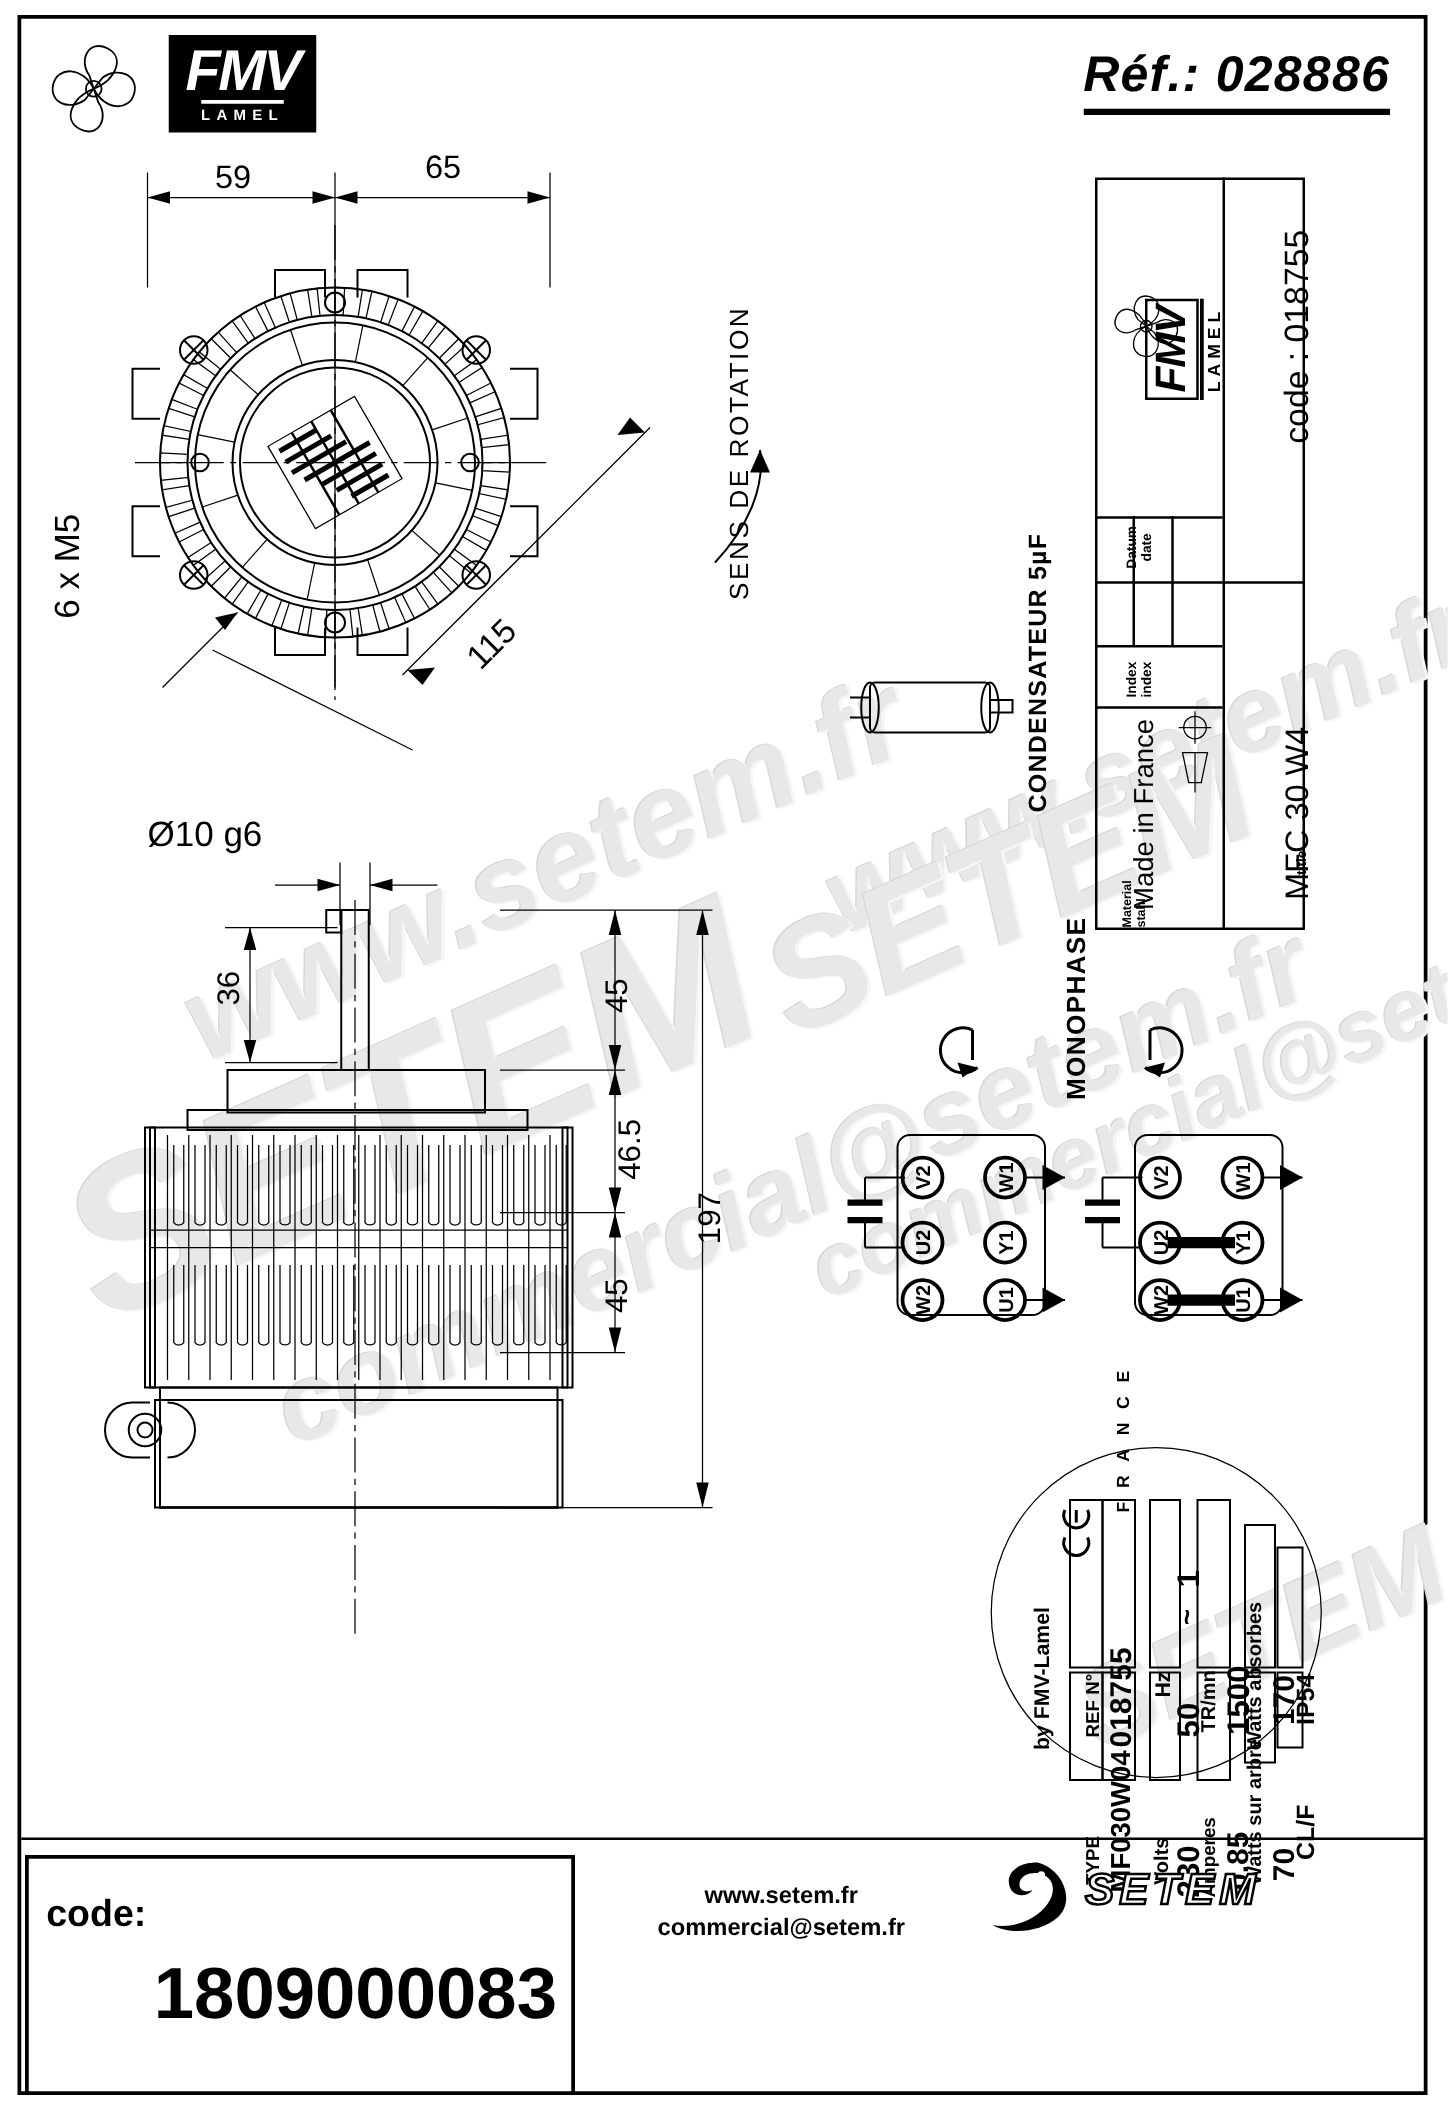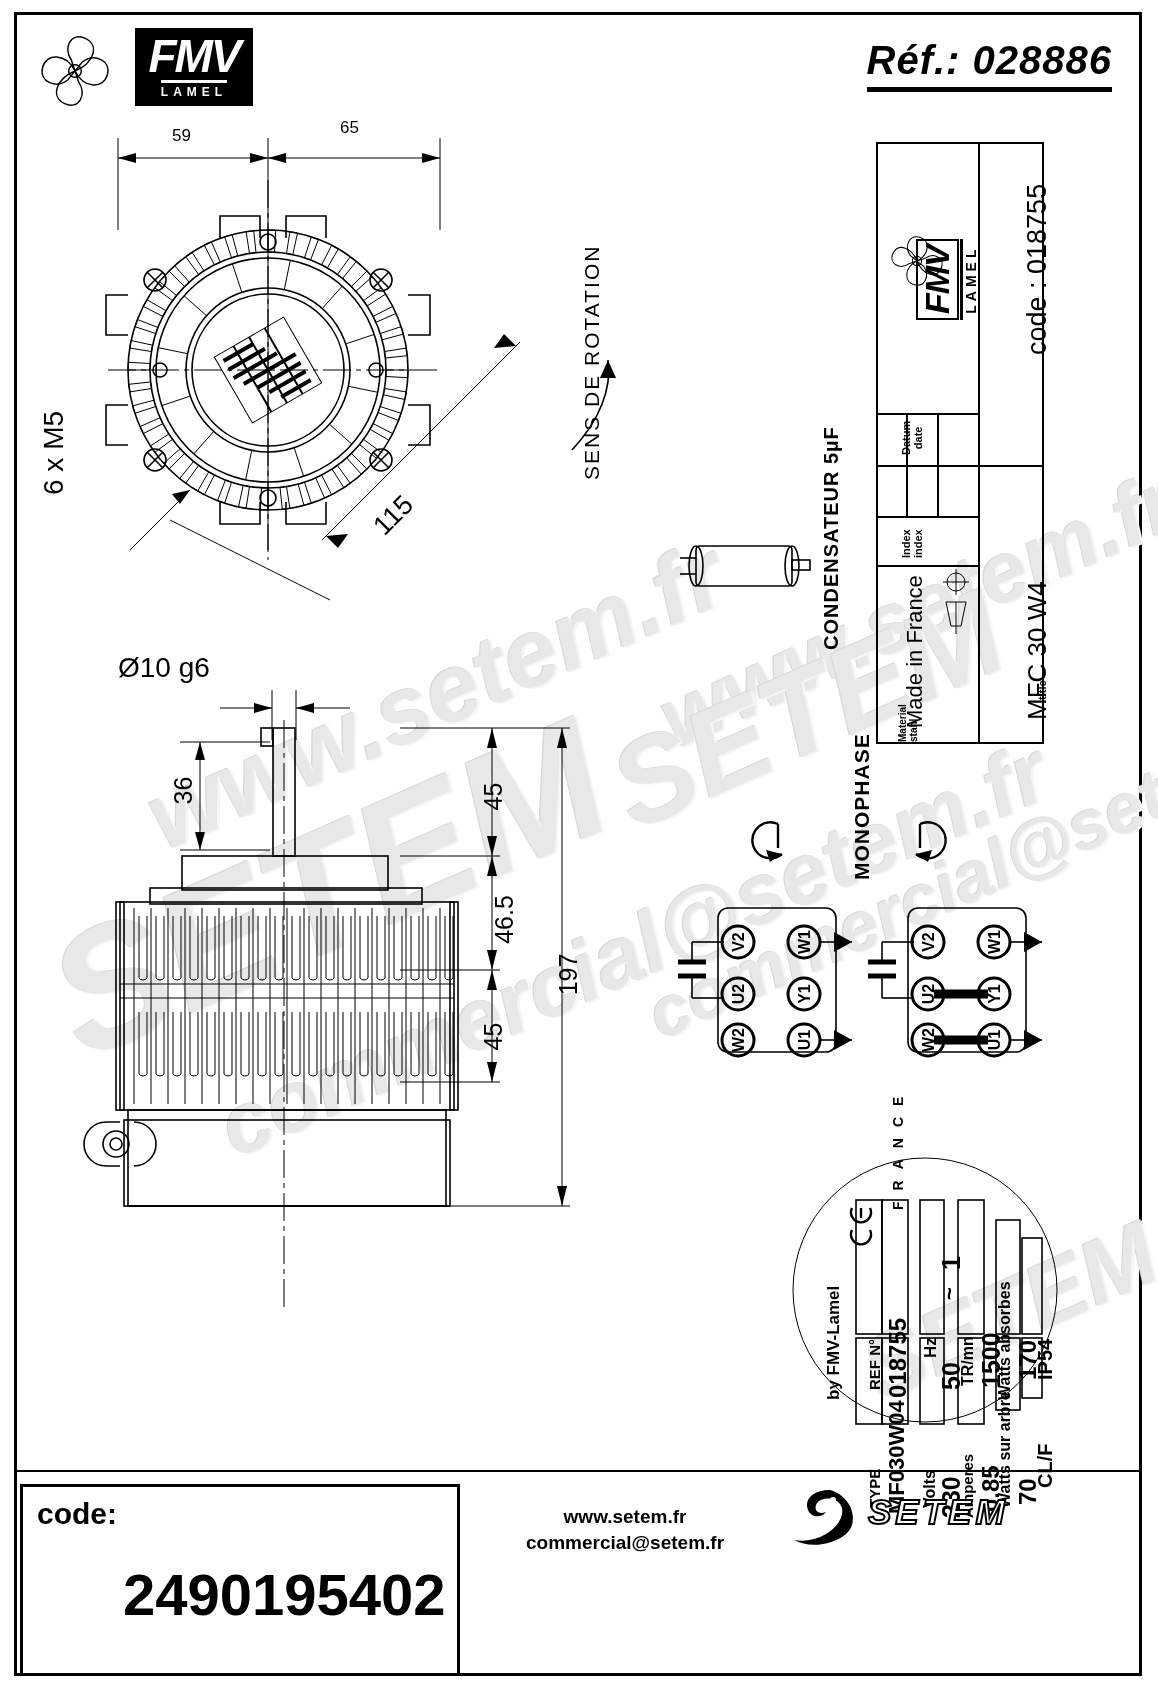--- a/index.html
+++ b/index.html
@@ -1,20 +1,20 @@
 <!DOCTYPE html>
 <html><head>
 <meta charset="utf-8">
 <style>
   html,body{margin:0;padding:0;background:#fff;}
   body{font-family:"Liberation Sans",sans-serif;color:#000;}
   #page{position:relative;width:1158px;height:1690px;background:#fff;overflow:hidden;}
   .frame{position:absolute;left:14px;top:12px;width:1128px;height:1664px;border:3px solid #000;box-sizing:border-box;}
   .abs{position:absolute;}
-  .dim{font-size:17px;font-weight:normal;font-family:"Liberation Sans",sans-serif;text-align:center;}
+  .dim{font-size:26px;font-weight:normal;font-family:"Liberation Sans",sans-serif;text-align:center;}
   .dimv{font-size:25px;transform:rotate(-90deg);transform-origin:center center;white-space:nowrap;}
   .thin{stroke:#000;stroke-width:1;fill:none;}
   .med{stroke:#000;stroke-width:1.6;fill:none;}
   .thick{stroke:#000;stroke-width:2.4;fill:none;}
   svg{display:block;overflow:visible;}
 
   
   .fmvbox{position:absolute;background:#000;color:#fff;display:flex;flex-direction:column;align-items:center;justify-content:center;}
   .fmvbox .f1{font-size:46px;font-weight:bold;font-style:italic;letter-spacing:-2px;line-height:0.95;color:#fff;}
   .fmvbox .f2{font-size:12px;font-weight:bold;letter-spacing:5px;color:#fff;border-top:3px solid #fff;padding-top:2px;margin-top:1px;}
@@ -597,22 +597,22 @@
   <div class="abs" style="left:1014px;top:1505px;transform:rotate(-90deg);transform-origin:0 0;white-space:nowrap;font-size:24px;font-weight:bold;">70</div>
 
   <div class="abs" style="left:1034px;top:1380px;transform:rotate(-90deg);transform-origin:0 0;white-space:nowrap;font-size:20px;font-weight:bold;">IP54</div>
   <div class="abs" style="left:1034px;top:1488px;transform:rotate(-90deg);transform-origin:0 0;white-space:nowrap;font-size:20px;font-weight:bold;">CL/F</div>
 
   <div class="abs" style="left:890px;top:1210px;font-size:14px;font-weight:bold;letter-spacing:11px;transform:rotate(-90deg);transform-origin:0 0;white-space:nowrap;">FRANCE</div>
 
   <div class="abs" style="left:17px;top:1470px;width:1122px;height:2px;background:#000;"></div>
 
   <div class="codebox" style="left:20px;top:1484px;width:440px;height:192px;">
-    <div class="codelbl" style="left:14px;top:10px;text-align:right;">code:</div>
-    <div class="codenum" style="left:100px;top:74px;">2490195402</div>
+    <div class="codelbl" style="left:14px;top:28px;text-align:right;">code:</div>
+    <div class="codenum" style="left:100px;top:74px;">1809000083</div>
   </div>
 
   <div class="ftxt" style="left:490px;top:1506px;width:270px;font-size:19px;">www.setem.fr</div>
   <div class="ftxt" style="left:470px;top:1532px;width:310px;font-size:19px;">commercial@setem.fr</div>
 
   <svg class="abs setemlogo" style="left:786px;top:1486px;" width="80" height="64" viewBox="0 0 80 64">
     <g fill="#000">
       <path d="M44 4 C 26 4, 18 14, 22 24 C 25 32, 36 32, 40 26 C 33 29, 28 25, 30 19
                C 33 11, 48 10, 54 18 C 60 26, 54 40, 40 48 C 30 54, 18 56, 8 54
                C 22 62, 46 60, 60 48 C 74 36, 66 10, 44 4 Z"></path>

